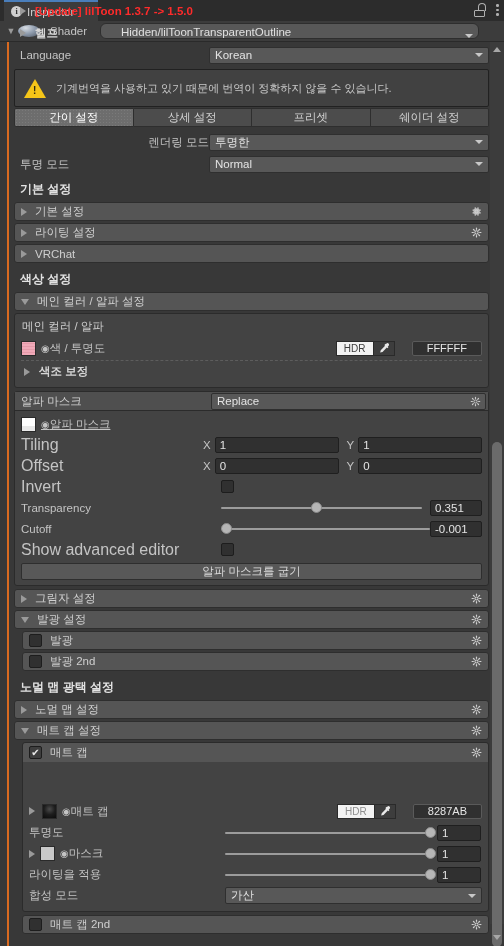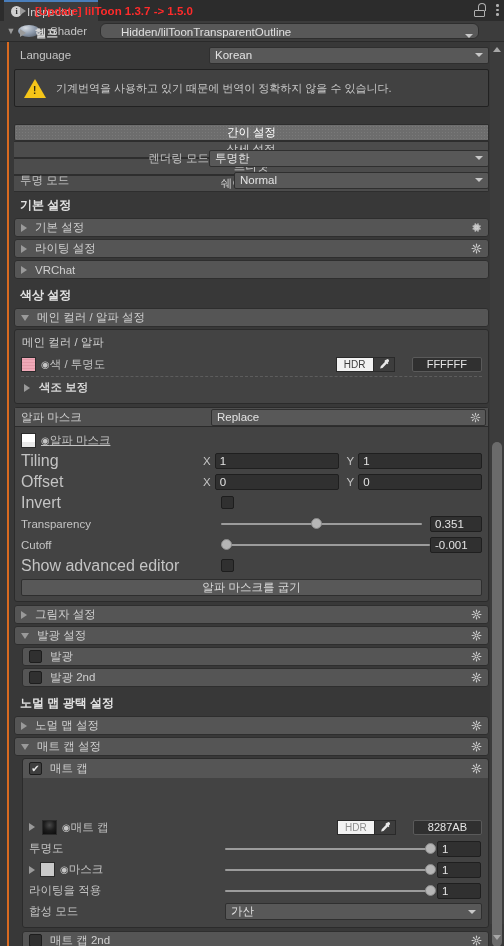--- a/index.html
+++ b/index.html
@@ -76,21 +76,21 @@
   
   .helpbox {
     margin-top:3px; border:1px solid #212121; background:#414141; border-radius:2px;
     height:38px; display:flex; align-items:center; gap:10px; padding:0 9px;
   }
   .warn-tri { width:0;height:0;border-left:11px solid transparent;border-right:11px solid transparent;border-bottom:19px solid #f5c518; position:relative; }
   .warn-tri::after { content:"!"; position:absolute; left:-2px; top:6px; font-size:10px; font-weight:bold; color:#2f2a10; }
   .helpbox .txt { font-size:11px; color:#c9c9c9; }
 
   
-  .tabstrip { display:flex; margin-top:17px; height:19px;flex-direction:column; }
+  .tabstrip { display:flex; margin-top:1px; height:19px; }
   .tabbtn {
     flex:1; background:#4c4c4c; border:1px solid #2e2e2e; border-left:none;
     display:flex; align-items:center; justify-content:center; font-size:11.5px; color:#d2d2d2;
   }
   .tabbtn:first-child { border-left:1px solid #2e2e2e; border-radius:2px 0 0 2px; }
   .tabbtn:last-child { border-radius:0 2px 2px 0; }
   .tabbtn.active {
     background:#6d6d6d;
     background-image:radial-gradient(#7a7a7a 0.8px, transparent 0.9px);
     background-size:3px 3px;
@@ -247,21 +247,21 @@
 
     <div class="row" style="margin-top:4px;text-align:right;">
       <span class="lbl-left" style="width:195px;padding-left:6px;">렌더링 모드</span>
       <span class="dropdown" style="flex:1;">
         <span>투명한</span>
         <span class="arrow"></span>
       </span>
     </div>
     <div class="row">
       <span class="lbl-left" style="width:195px;padding-left:6px;">투명 모드</span>
-      <span class="dropdown" style="flex:1;margin-left:25px;">
+      <span class="dropdown" style="flex:1;">
         <span>Normal</span>
         <span class="arrow"></span>
       </span>
     </div>
 
     <div class="sec-title">기본 설정</div>
     <div class="fbar">
       <span class="tri"></span>
       <span class="t">기본 설정</span>
       <span class="gear">

